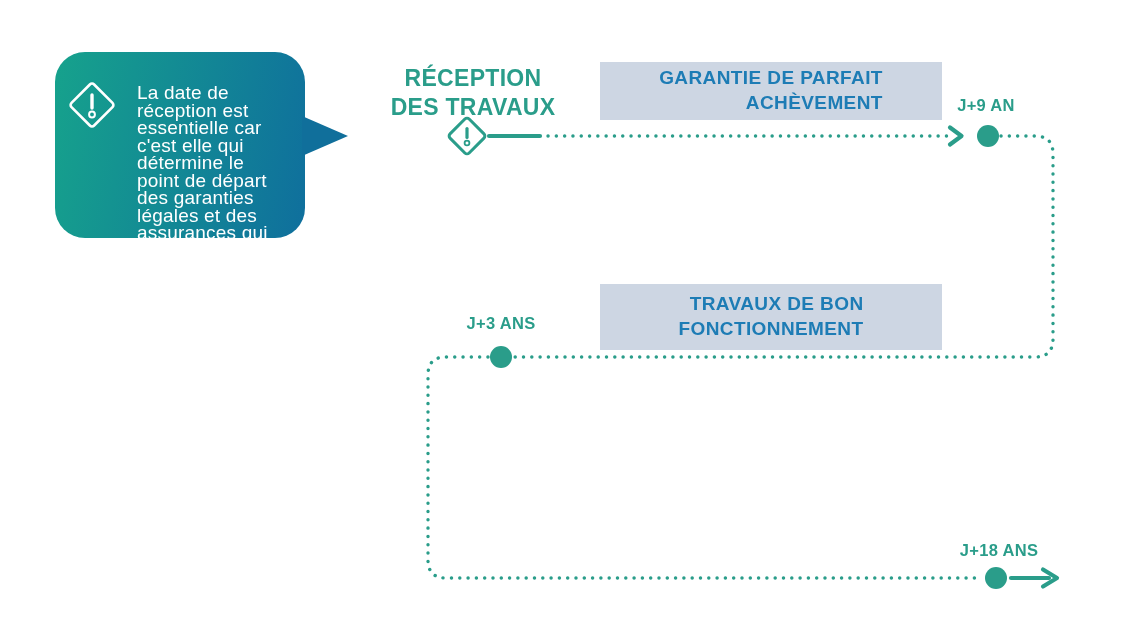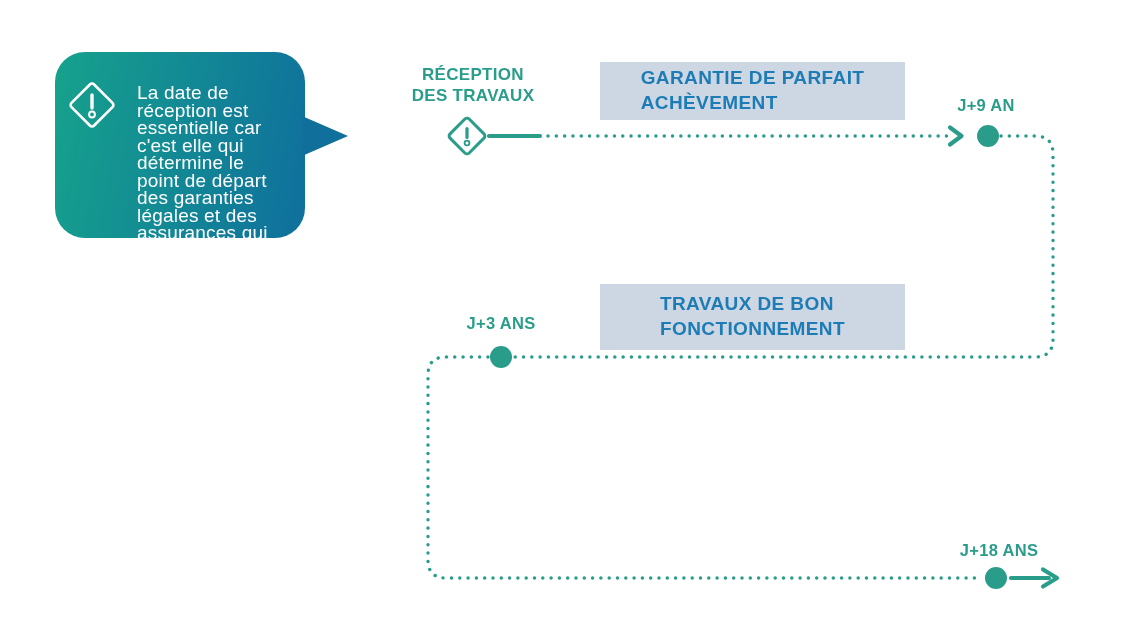--- a/index.html
+++ b/index.html
@@ -32,29 +32,29 @@
   .bubble-icon{flex:0 0 auto;margin-top:6px;}
   .bubble-text{
     margin:12px;color:#ffffff;
     font-size:19px;line-height:17.5px;letter-spacing:.2px;
     width:176px;
   }
   
   .start-label{
     position:absolute;left:378px;top:64px;width:190px;
     text-align:center;color:#2a9d8a;
-    font-size:17px;font-weight:700;line-height:1.25;
+    font-size:23px;font-weight:700;line-height:1.25;
     letter-spacing:.3px;white-space:pre-line;
   }
   
   .phase-box{
-    position:absolute;width:305px;
+    position:absolute;width:342px;
     background:#cdd6e3;
     display:flex;align-items:center;justify-content:center;
-    text-align:left;
+    text-align:right;
   }
   .phase-box span{
     color:#1d7cb5;font-size:19px;font-weight:700;
     line-height:1.3;letter-spacing:.4px;white-space:pre-line;
   }
   .phase-1{left:600px;top:62px;height:58px;}
   .phase-2{left:600px;top:284px;height:66px;}
   .phase-3{left:602px;top:506px;height:71px;}
   
   .milestone{

